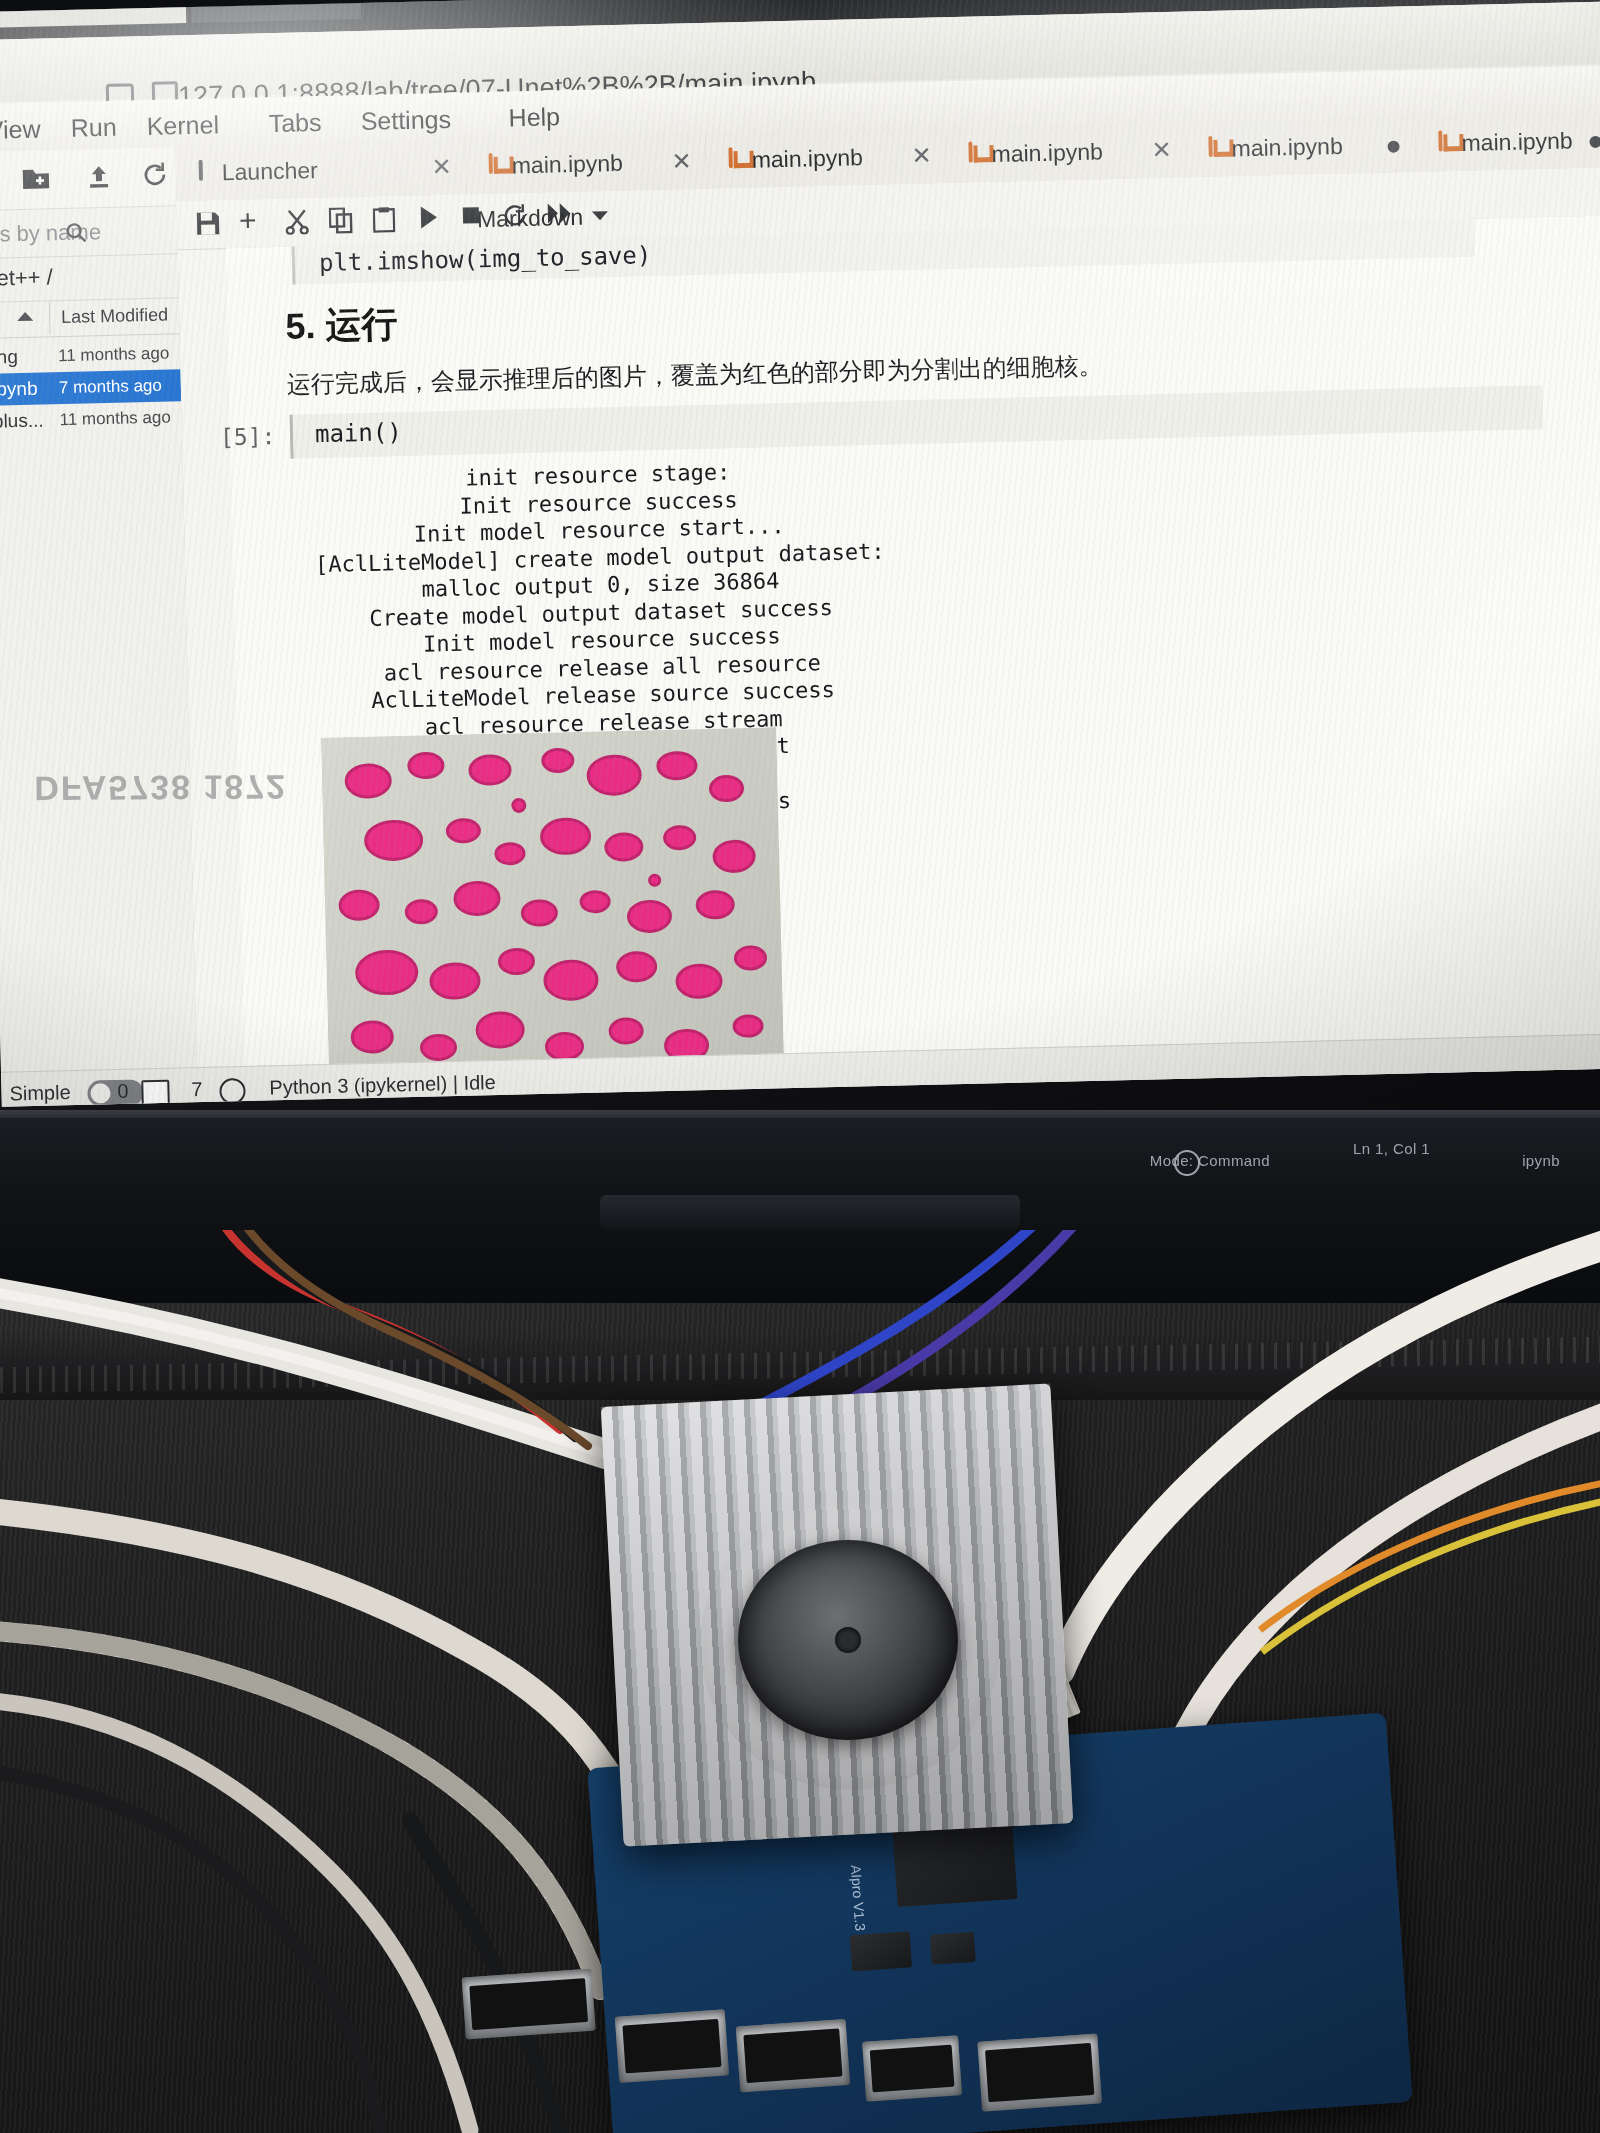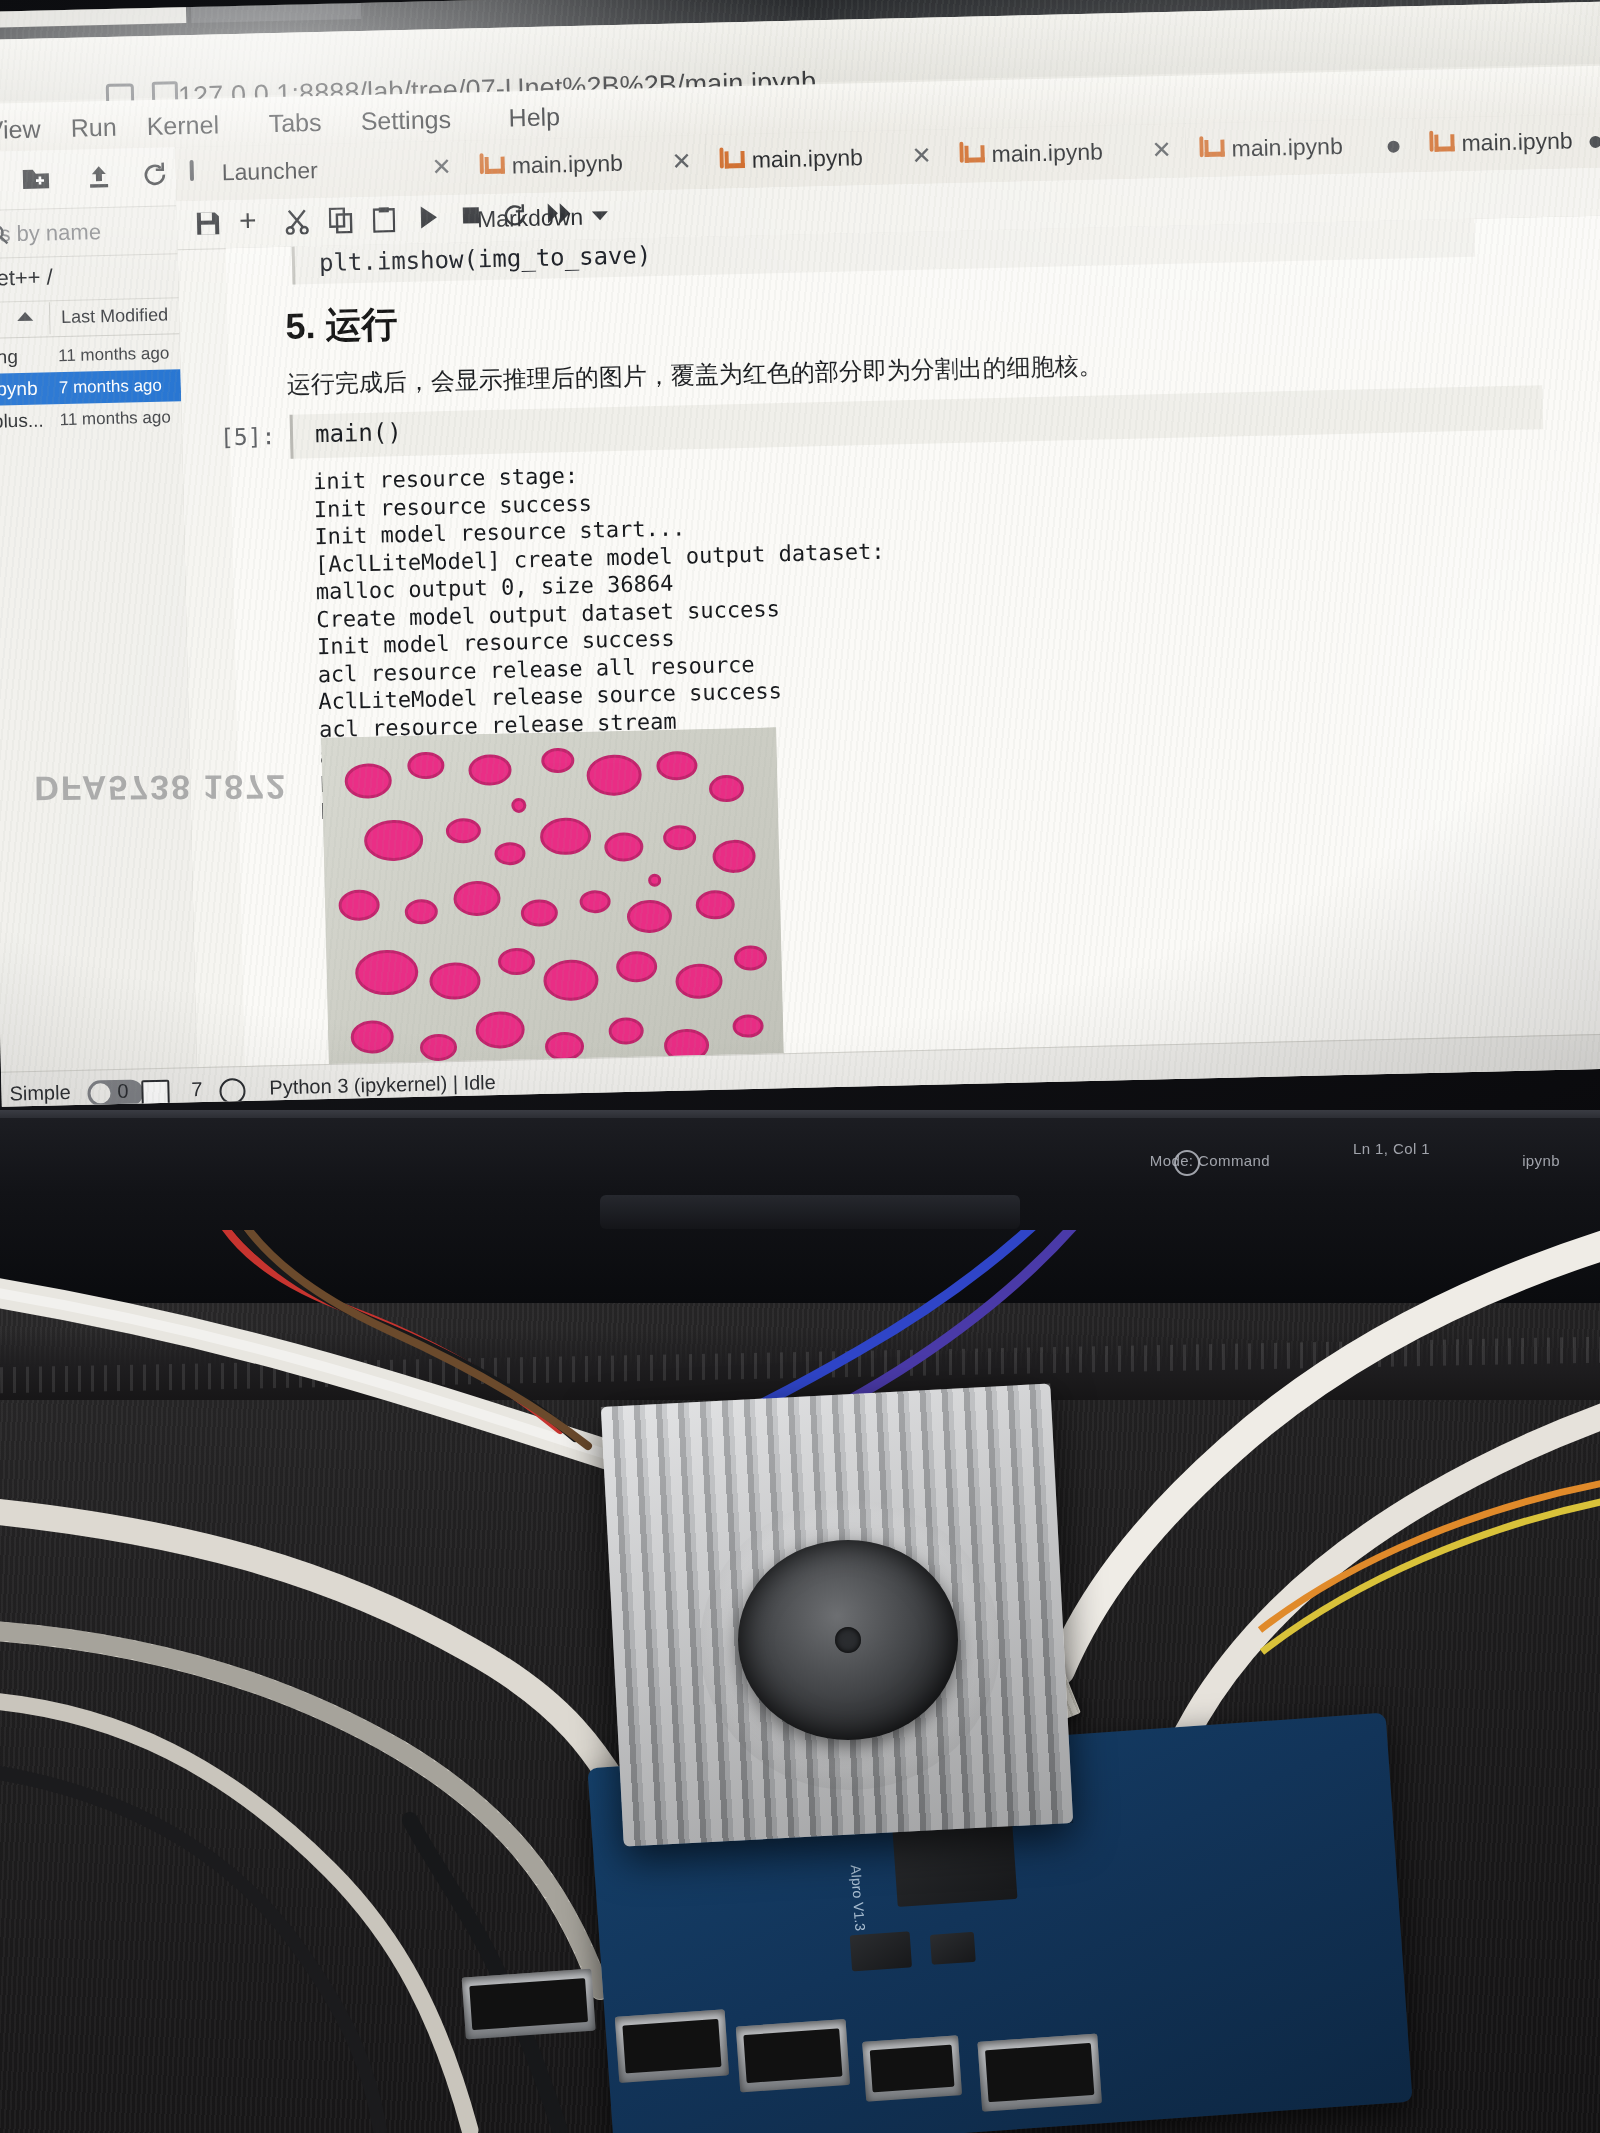--- a/index.html
+++ b/index.html
@@ -1,21 +1,21 @@
 <!DOCTYPE html>
 <html><head>
 <meta charset="utf-8">
 <title>Photo of laptop running JupyterLab with Orange Pi AIpro board</title>
 <style>
   html,body{margin:0;padding:0;background:#000;}
   body{width:1600px;height:2133px;position:relative;overflow:hidden;
        font-family:"Liberation Sans", sans-serif;}
 
   
-  #scene{position:absolute;inset:0;}
+  #scene{position:absolute;inset:0;text-align:center;}
 
   
   .desk{position:absolute;left:0;top:1240px;width:1600px;height:893px;
         background:
           repeating-linear-gradient(93deg, rgba(255,255,255,.035) 0 2px, rgba(0,0,0,.05) 2px 5px),
           linear-gradient(170deg,#2c2b2c 0%,#232223 30%,#1b1a1b 65%,#141314 100%);
   }
   .wood{position:absolute;left:0;top:1215px;width:1600px;height:250px;
         background:linear-gradient(178deg,#d9c9ad 0%,#cdbb9c 35%,#b9a98c 70%,#8e8068 100%);
         opacity:.95;}

